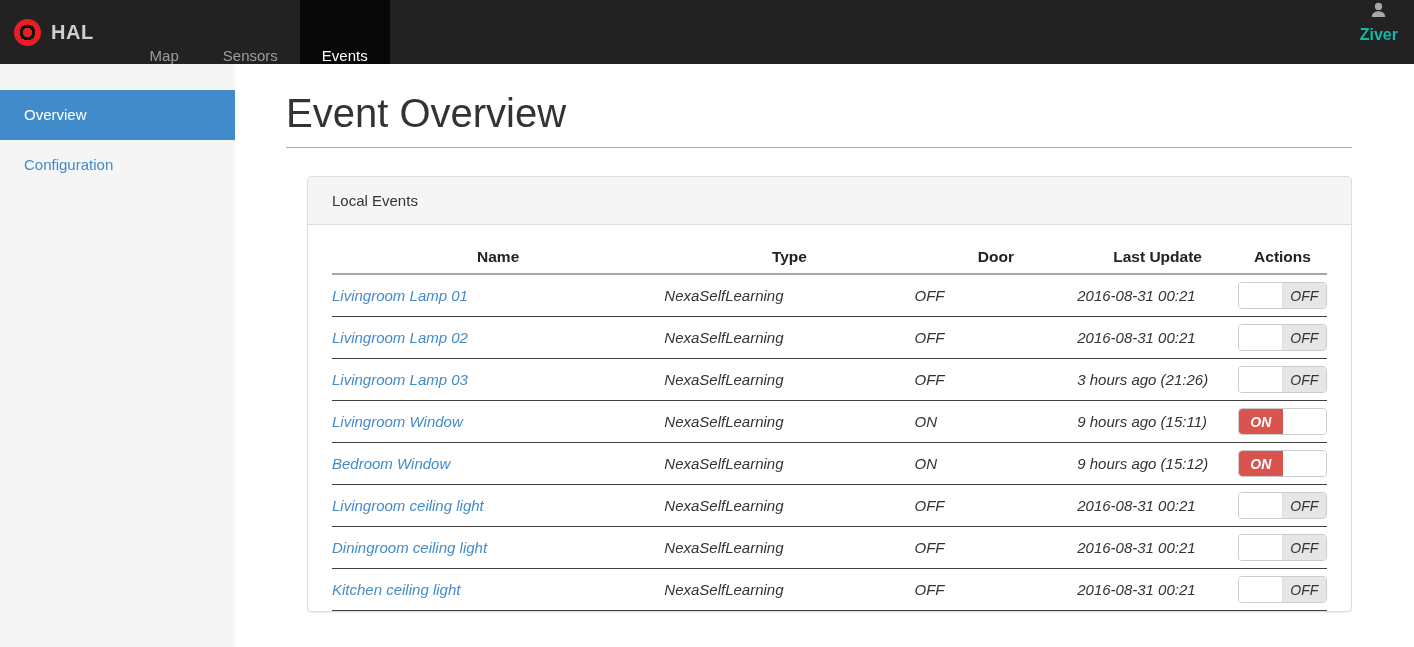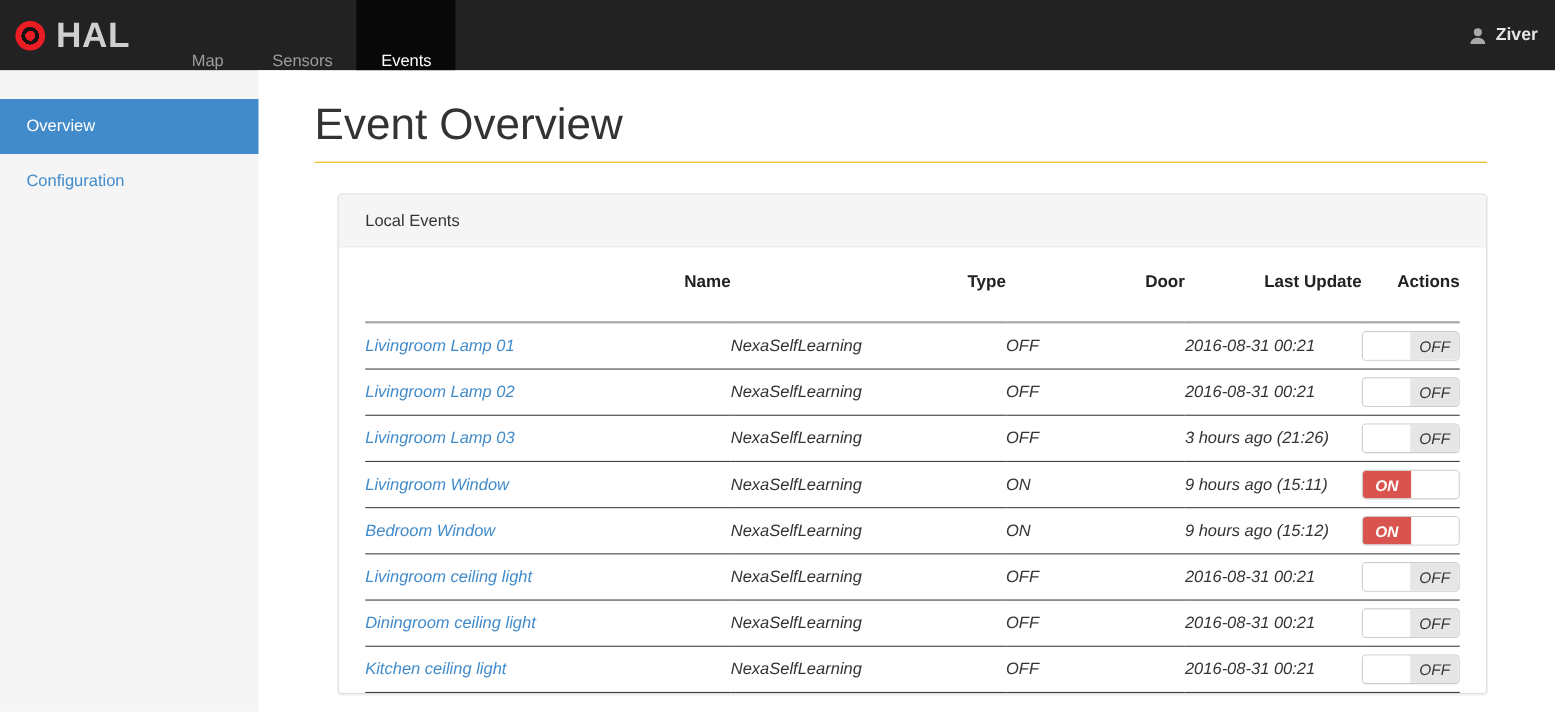--- a/index.html
+++ b/index.html
@@ -13,21 +13,21 @@
 
   
   .navbar {
     position: absolute; top: 0; left: 0; right: 0; height: 64px;
     background: #222222;
     display: flex; align-items: stretch;
   }
   .brand {
     display: flex; align-items: center; gap: 10px;
     padding: 0 16px 0 14px;
-    font-size: 32px; font-weight: bold; color: #cfcfcf;
+    font-size: 20px; font-weight: bold; color: #cfcfcf;
     letter-spacing: 0.5px;
     cursor: pointer;
     justify-content: flex-end;
   }
   .logo {
     width: 27px; height: 27px; border-radius: 50%;
     background: radial-gradient(circle at center,
       #ea1c24 0 4.5px, #141414 4.5px 8px, #ea1c24 8px 13.5px);
   }
   .nav-items { display: flex; align-items: stretch; margin-left: 18px; }
@@ -35,22 +35,23 @@
     display: flex; align-items: flex-end;
     padding: 0 22px;
     font-size: 15px; color: #9d9d9d;
     cursor: pointer;
   }
   .nav-item.active { background: #080808; color: #ffffff; }
   .nav-spacer { flex: 1; }
   .nav-user {
     display: flex; align-items: center; gap: 7px;
     padding: 0 16px;
-    font-size: 16px; font-weight: bold; color: #e5e5e5;
-    cursor: pointer;
+    font-size: 16px; font-weight: bold; color: #14b8a6;
+    cursor: pointer;
+    flex-direction: column;
   }
 
   
   .sidebar {
     position: absolute; top: 64px; left: 0; bottom: 0;
     width: 278px;
     background: #f5f5f5;
     border-right: 1px solid #e7e7e7;
     padding-top: 26px;
   }
@@ -89,22 +90,22 @@
     border-bottom: 1px solid #ddd;
     border-radius: 3px 3px 0 0;
     padding: 15px 24px;
     font-size: 15px; color: #333;
   }
   .panel-body { padding: 14px 24px 0 24px; }
 
   
   table.events { width: 100%; border-collapse: collapse; font-size: 15px; }
   table.events th {
-    text-align: right; font-weight: bold; color: #222;
-    padding: 9px 0 26px 0;
+    text-align: center; font-weight: bold; color: #222;
+    padding: 9px 0 7px 0;
     border-bottom: 2px solid #a6a6a6;
     font-size: 15.5px;
   }
   table.events td {
     padding: 7px 0;
     border-bottom: 1px solid #404040;
     color: #333;
     height: 40px;
     font-style: italic;
   }

